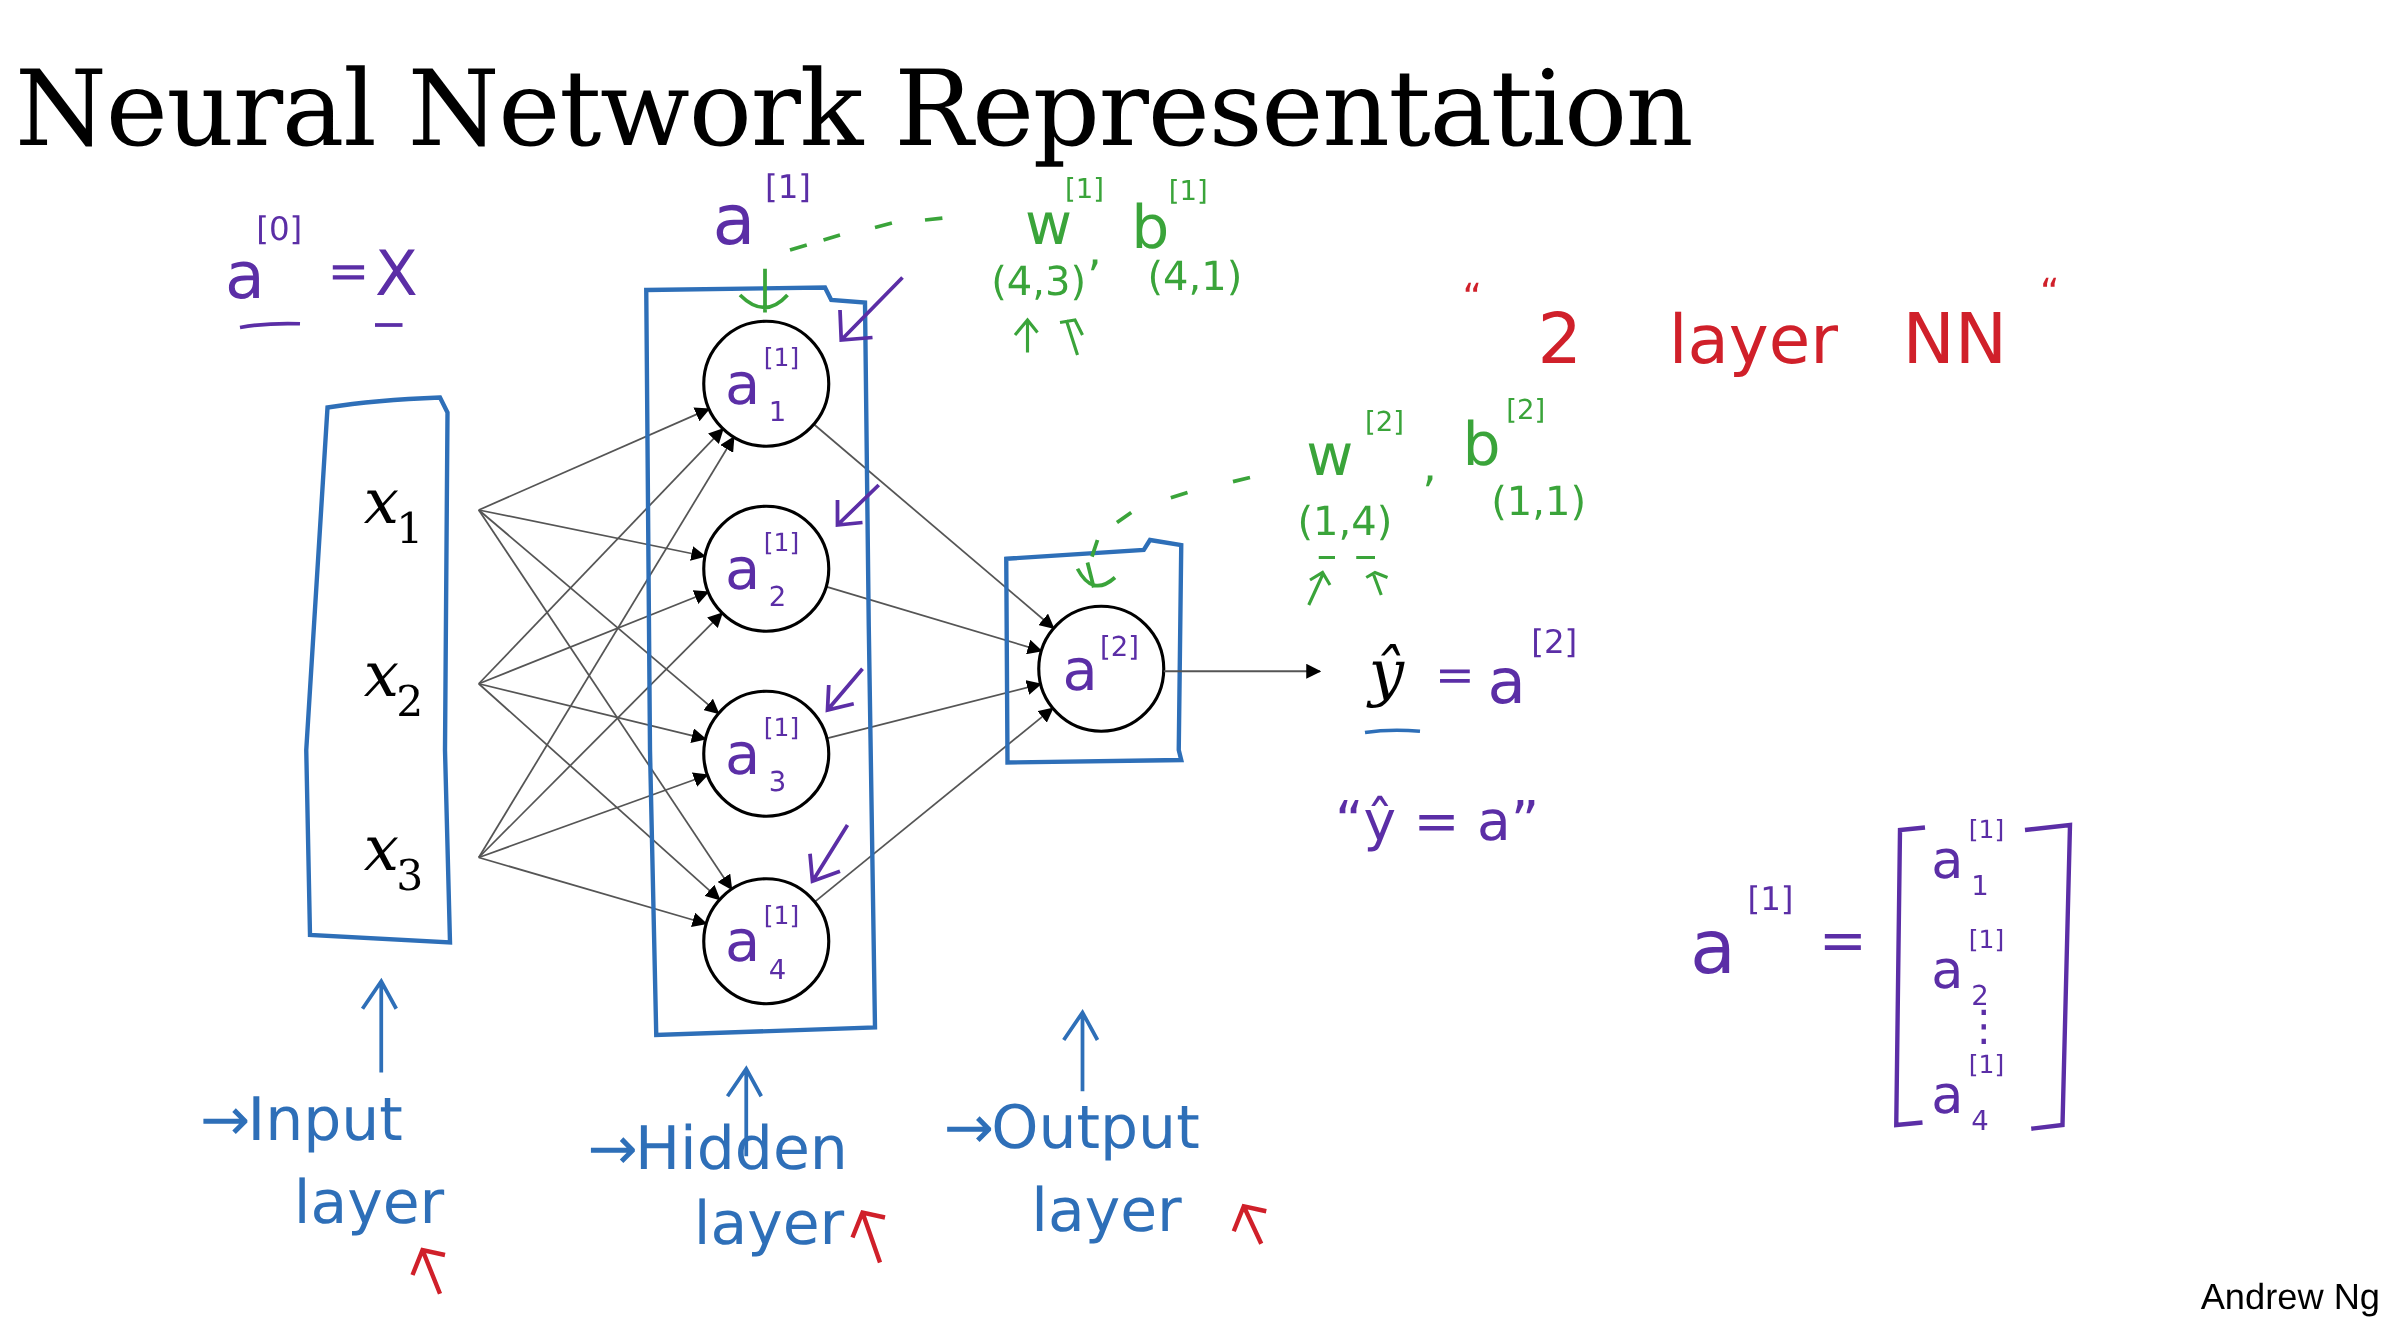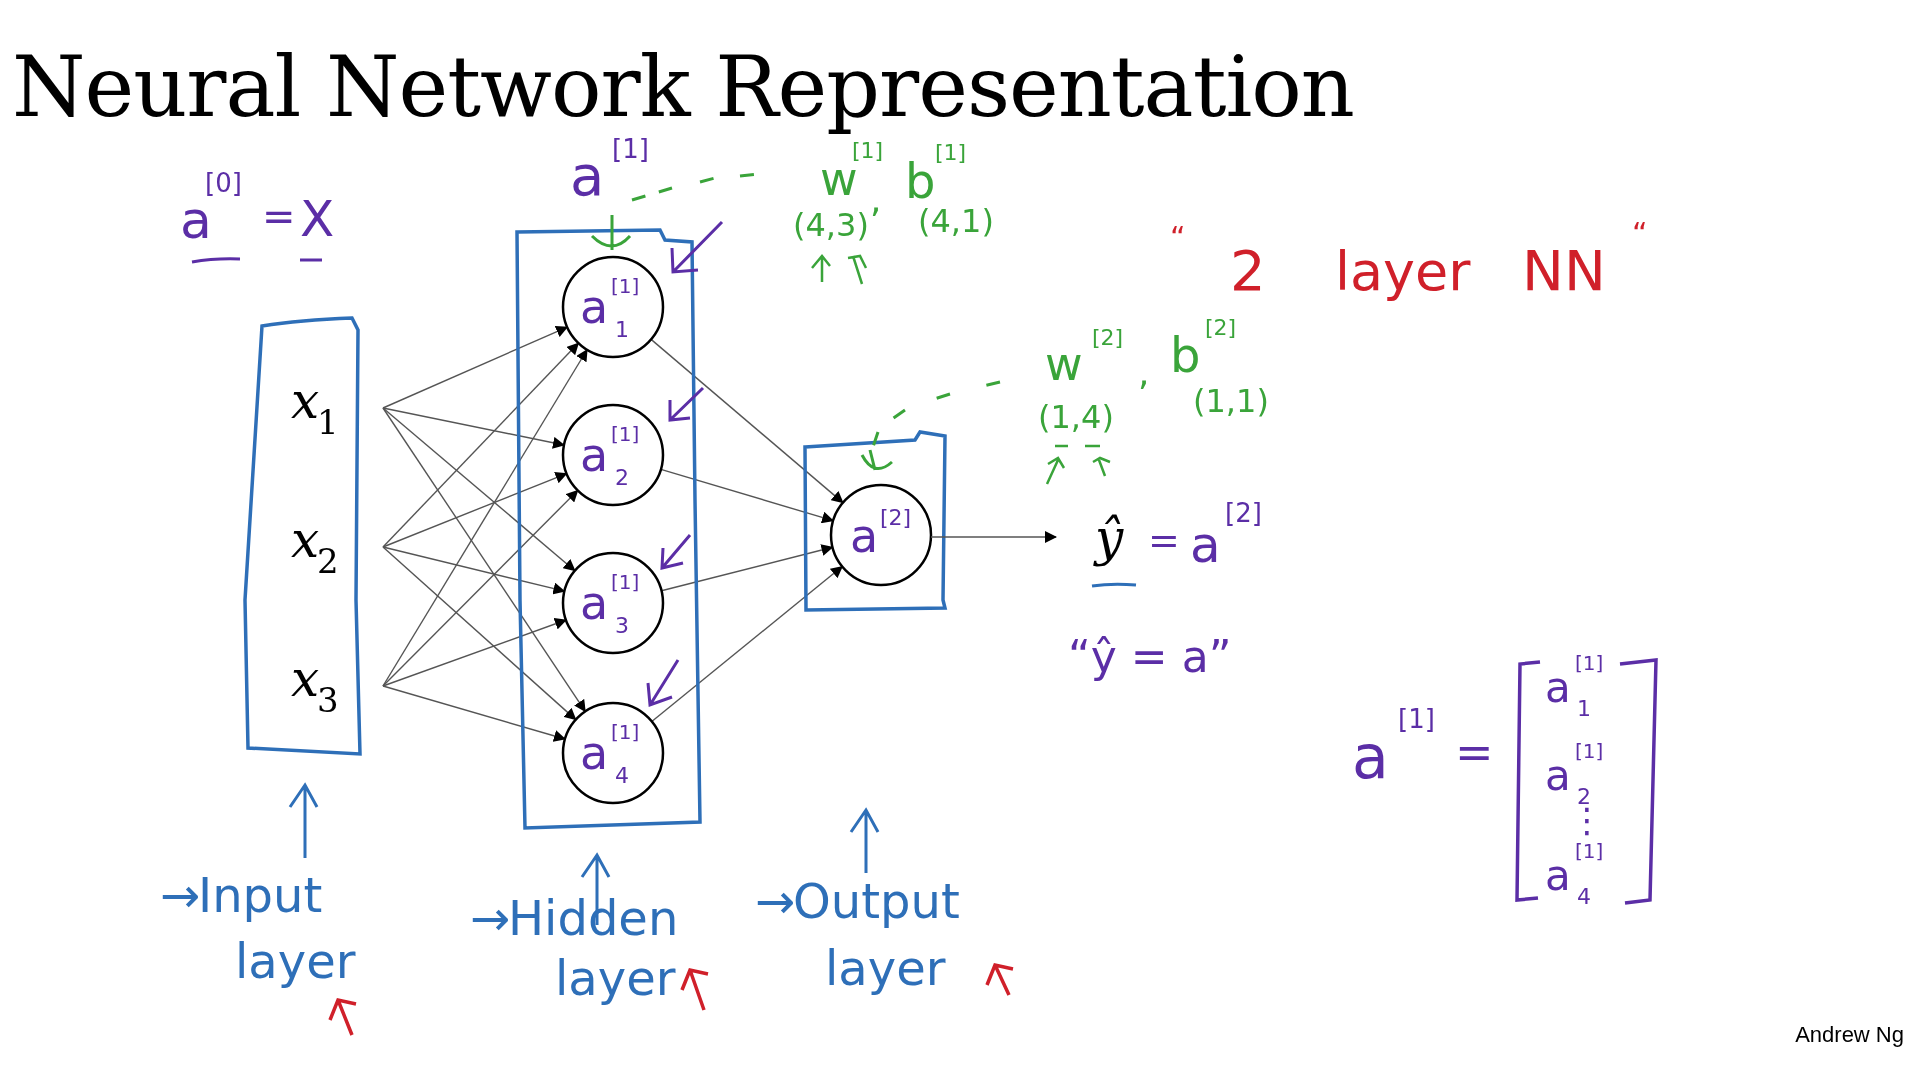--- a/index.html
+++ b/index.html
@@ -1,19 +1,19 @@
 <!DOCTYPE html>
 <html><head>
 <meta charset="utf-8">
 <style>
   html, body { margin:0; padding:0; background:#ffffff; }
   body { width:1916px; height:1071px; position:relative; overflow:hidden; }
   #stage { position:absolute; left:0; top:0; width:1916px; height:862px; }
   .title { position:absolute; left:12px; top:38px; font-family:"DejaVu Serif", "Liberation Serif", serif; font-size:84px; color:#000; letter-spacing:-1px; white-space:nowrap; }
-  .credit { position:absolute; right:12px; top:1022px; font-family:"Liberation Sans", "DejaVu Sans", sans-serif; font-size:22px; color:#000; }
+  .credit { position:absolute; right:12px; top:1022px; font-family:"Liberation Sans", "DejaVu Sans", sans-serif; font-size:29px; color:#000; }
   svg text { font-family:"DejaVu Sans", sans-serif; }
   .mathx { font-family:"DejaVu Serif", serif; font-style:italic; }
 </style>
 </head>
 <body>
 
 <div id="stage">
   <div class="title">Neural Network Representation</div>
 
   <svg width="1916" height="1071" viewBox="0 0 1916 1071" style="position:absolute;left:0;top:0">

